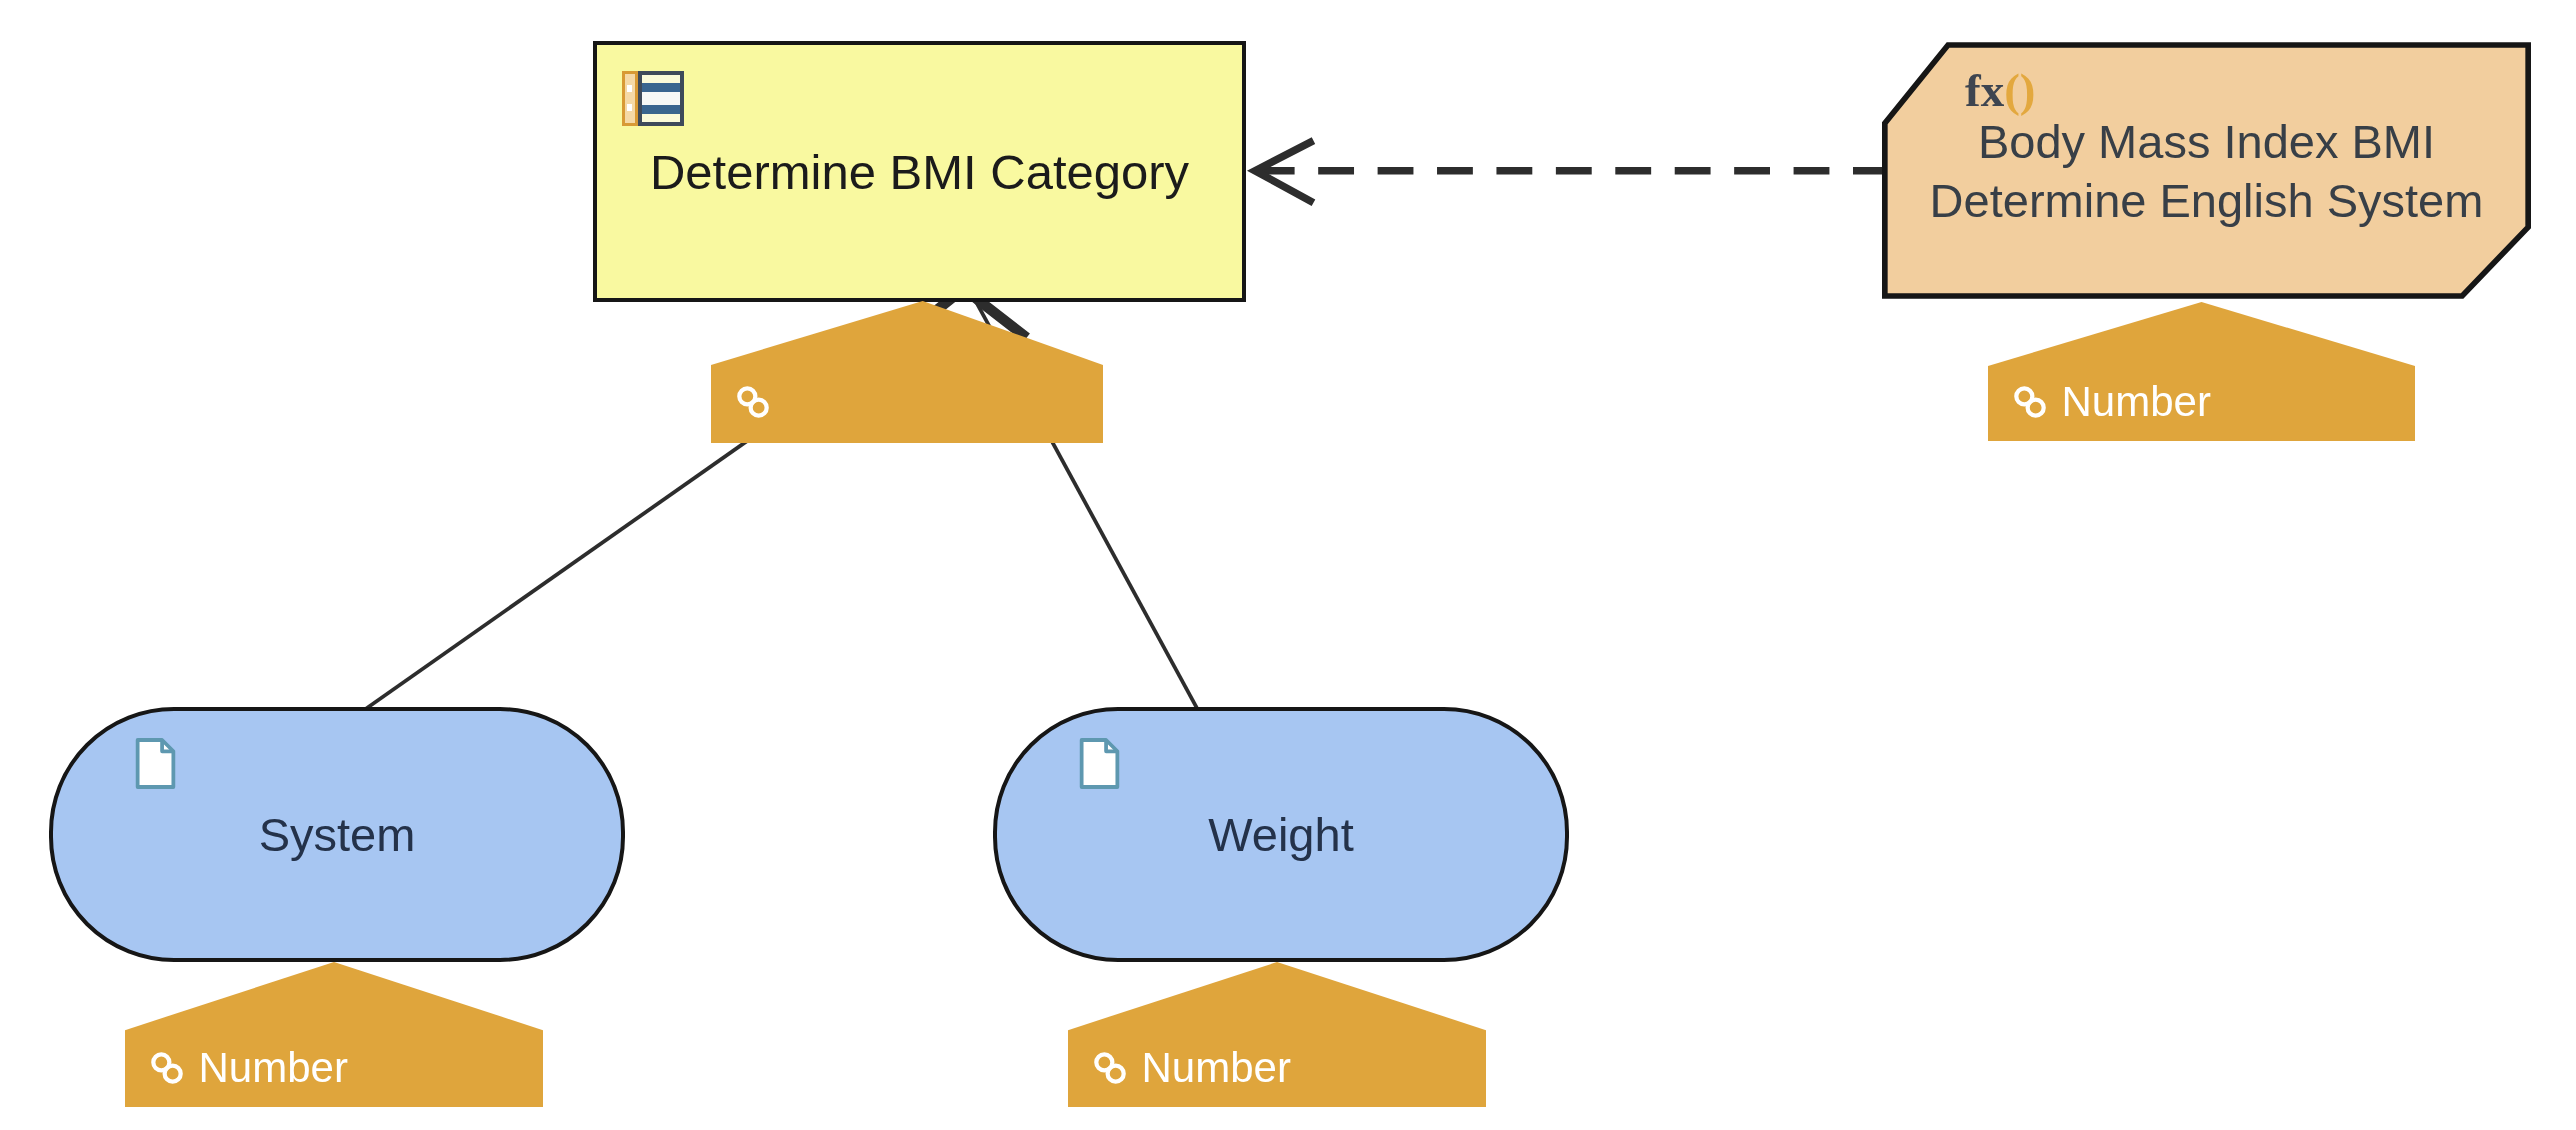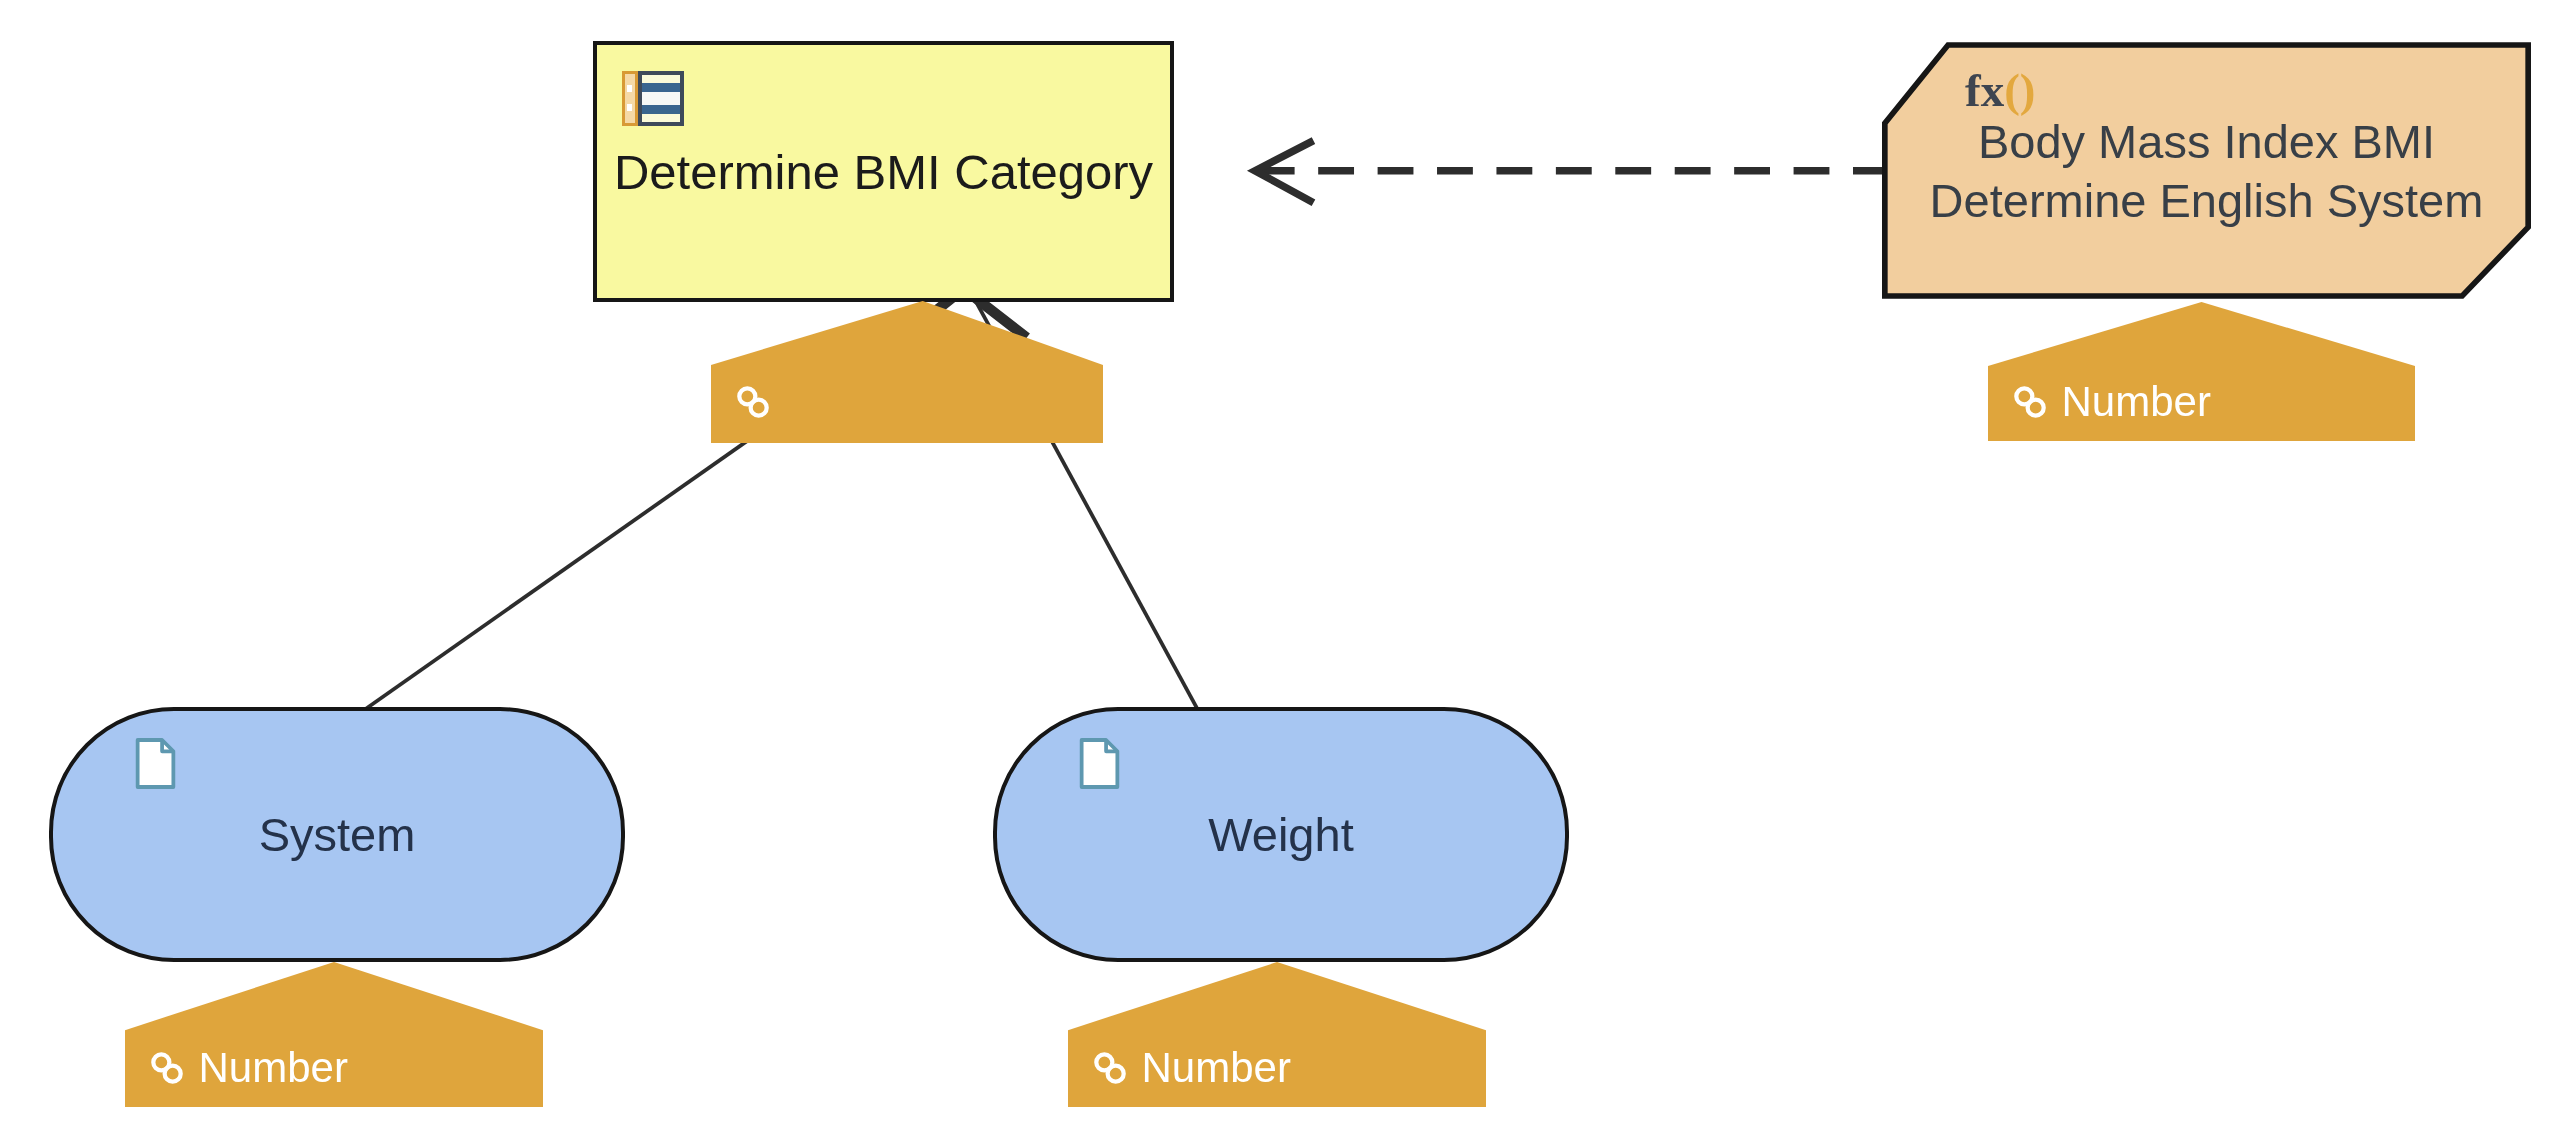--- a/index.html
+++ b/index.html
@@ -6,21 +6,21 @@
   .canvas{
     position:relative;width:2576px;height:1130px;overflow:hidden;
     background:var(--canvas-bg,#ffffff);
     font-family:"Liberation Sans",sans-serif;
   }
   .canvas *{box-sizing:border-box;}
   svg.connectors{position:absolute;left:0;top:0;width:2576px;height:1130px;}
 
   
   .decision{
-    position:absolute;left:593px;top:41px;width:581px;height:261px;
+    position:absolute;left:593px;top:41px;width:653px;height:261px;
     background:var(--decision-fill);border:4.7px solid var(--node-border);
     display:flex;align-items:center;justify-content:center;text-align:center;
   }
   .decision .label{
     font-size:49px;color:var(--decision-label);letter-spacing:0;
   }
   
   .dt-icon{position:absolute;left:24.5px;top:25.5px;width:62px;height:55px;display:flex;}
   .dt-col{
     width:16px;height:100%;background:var(--ticon-orange-fill);

